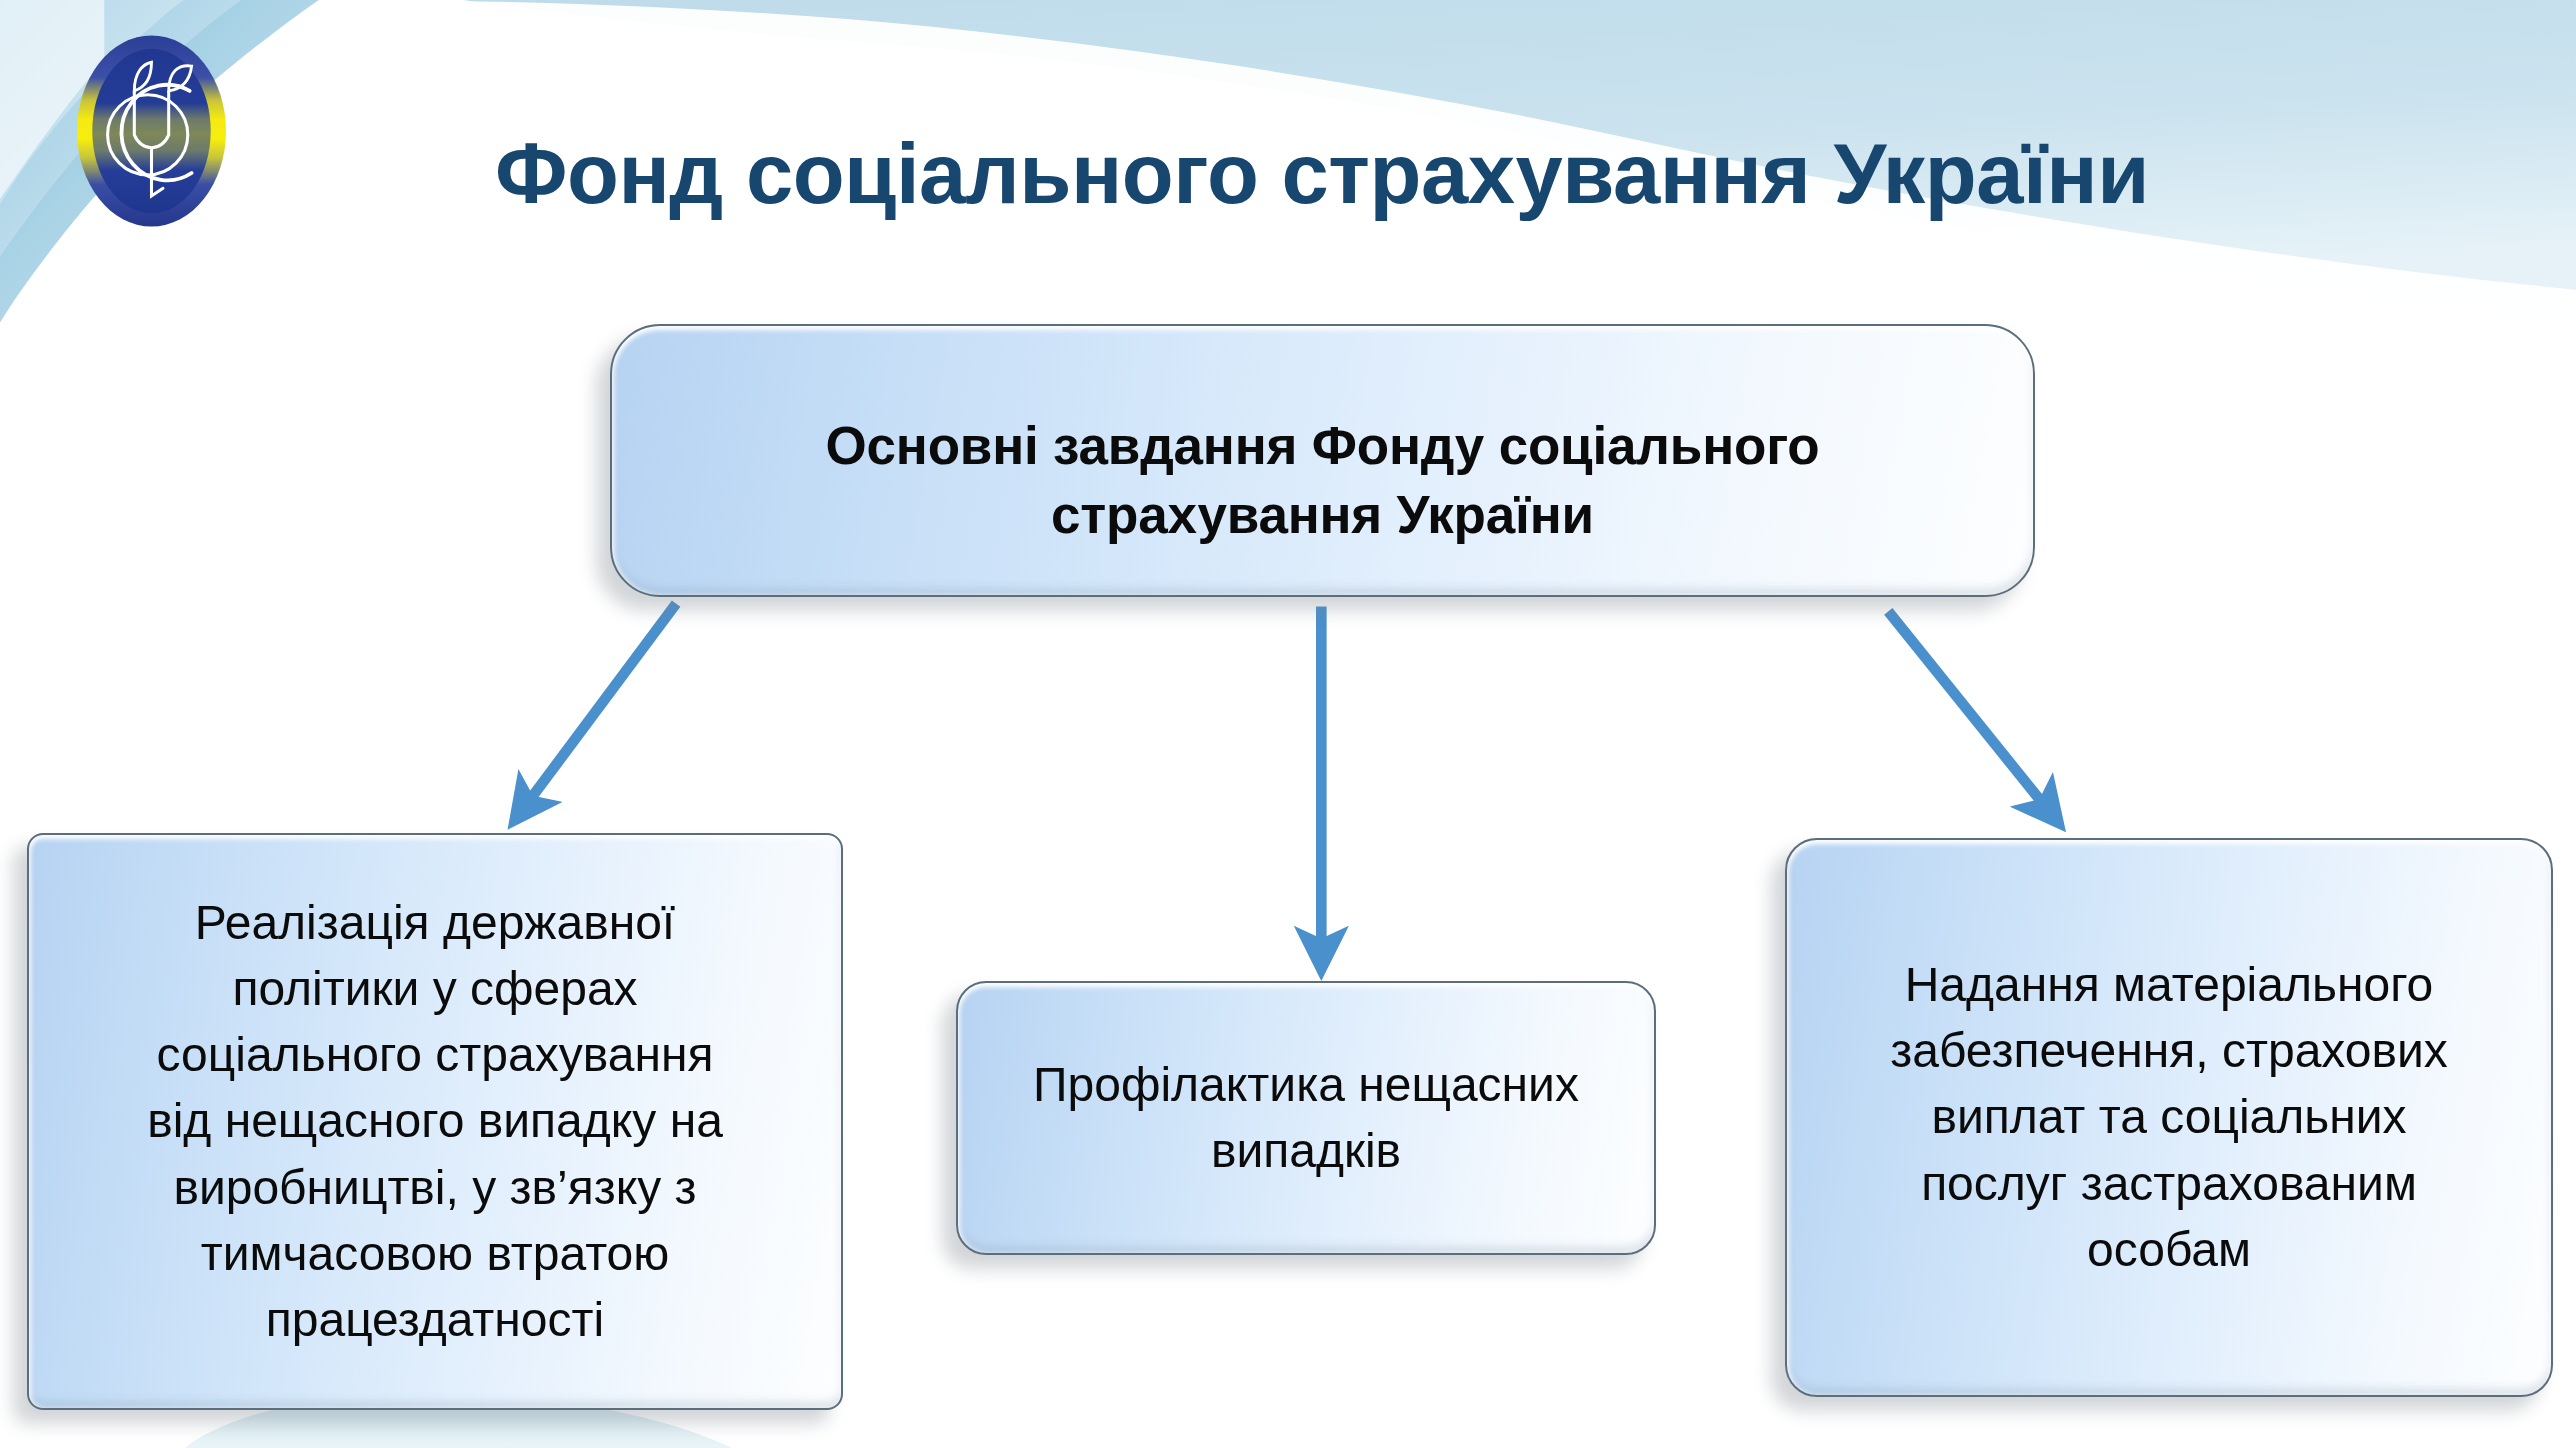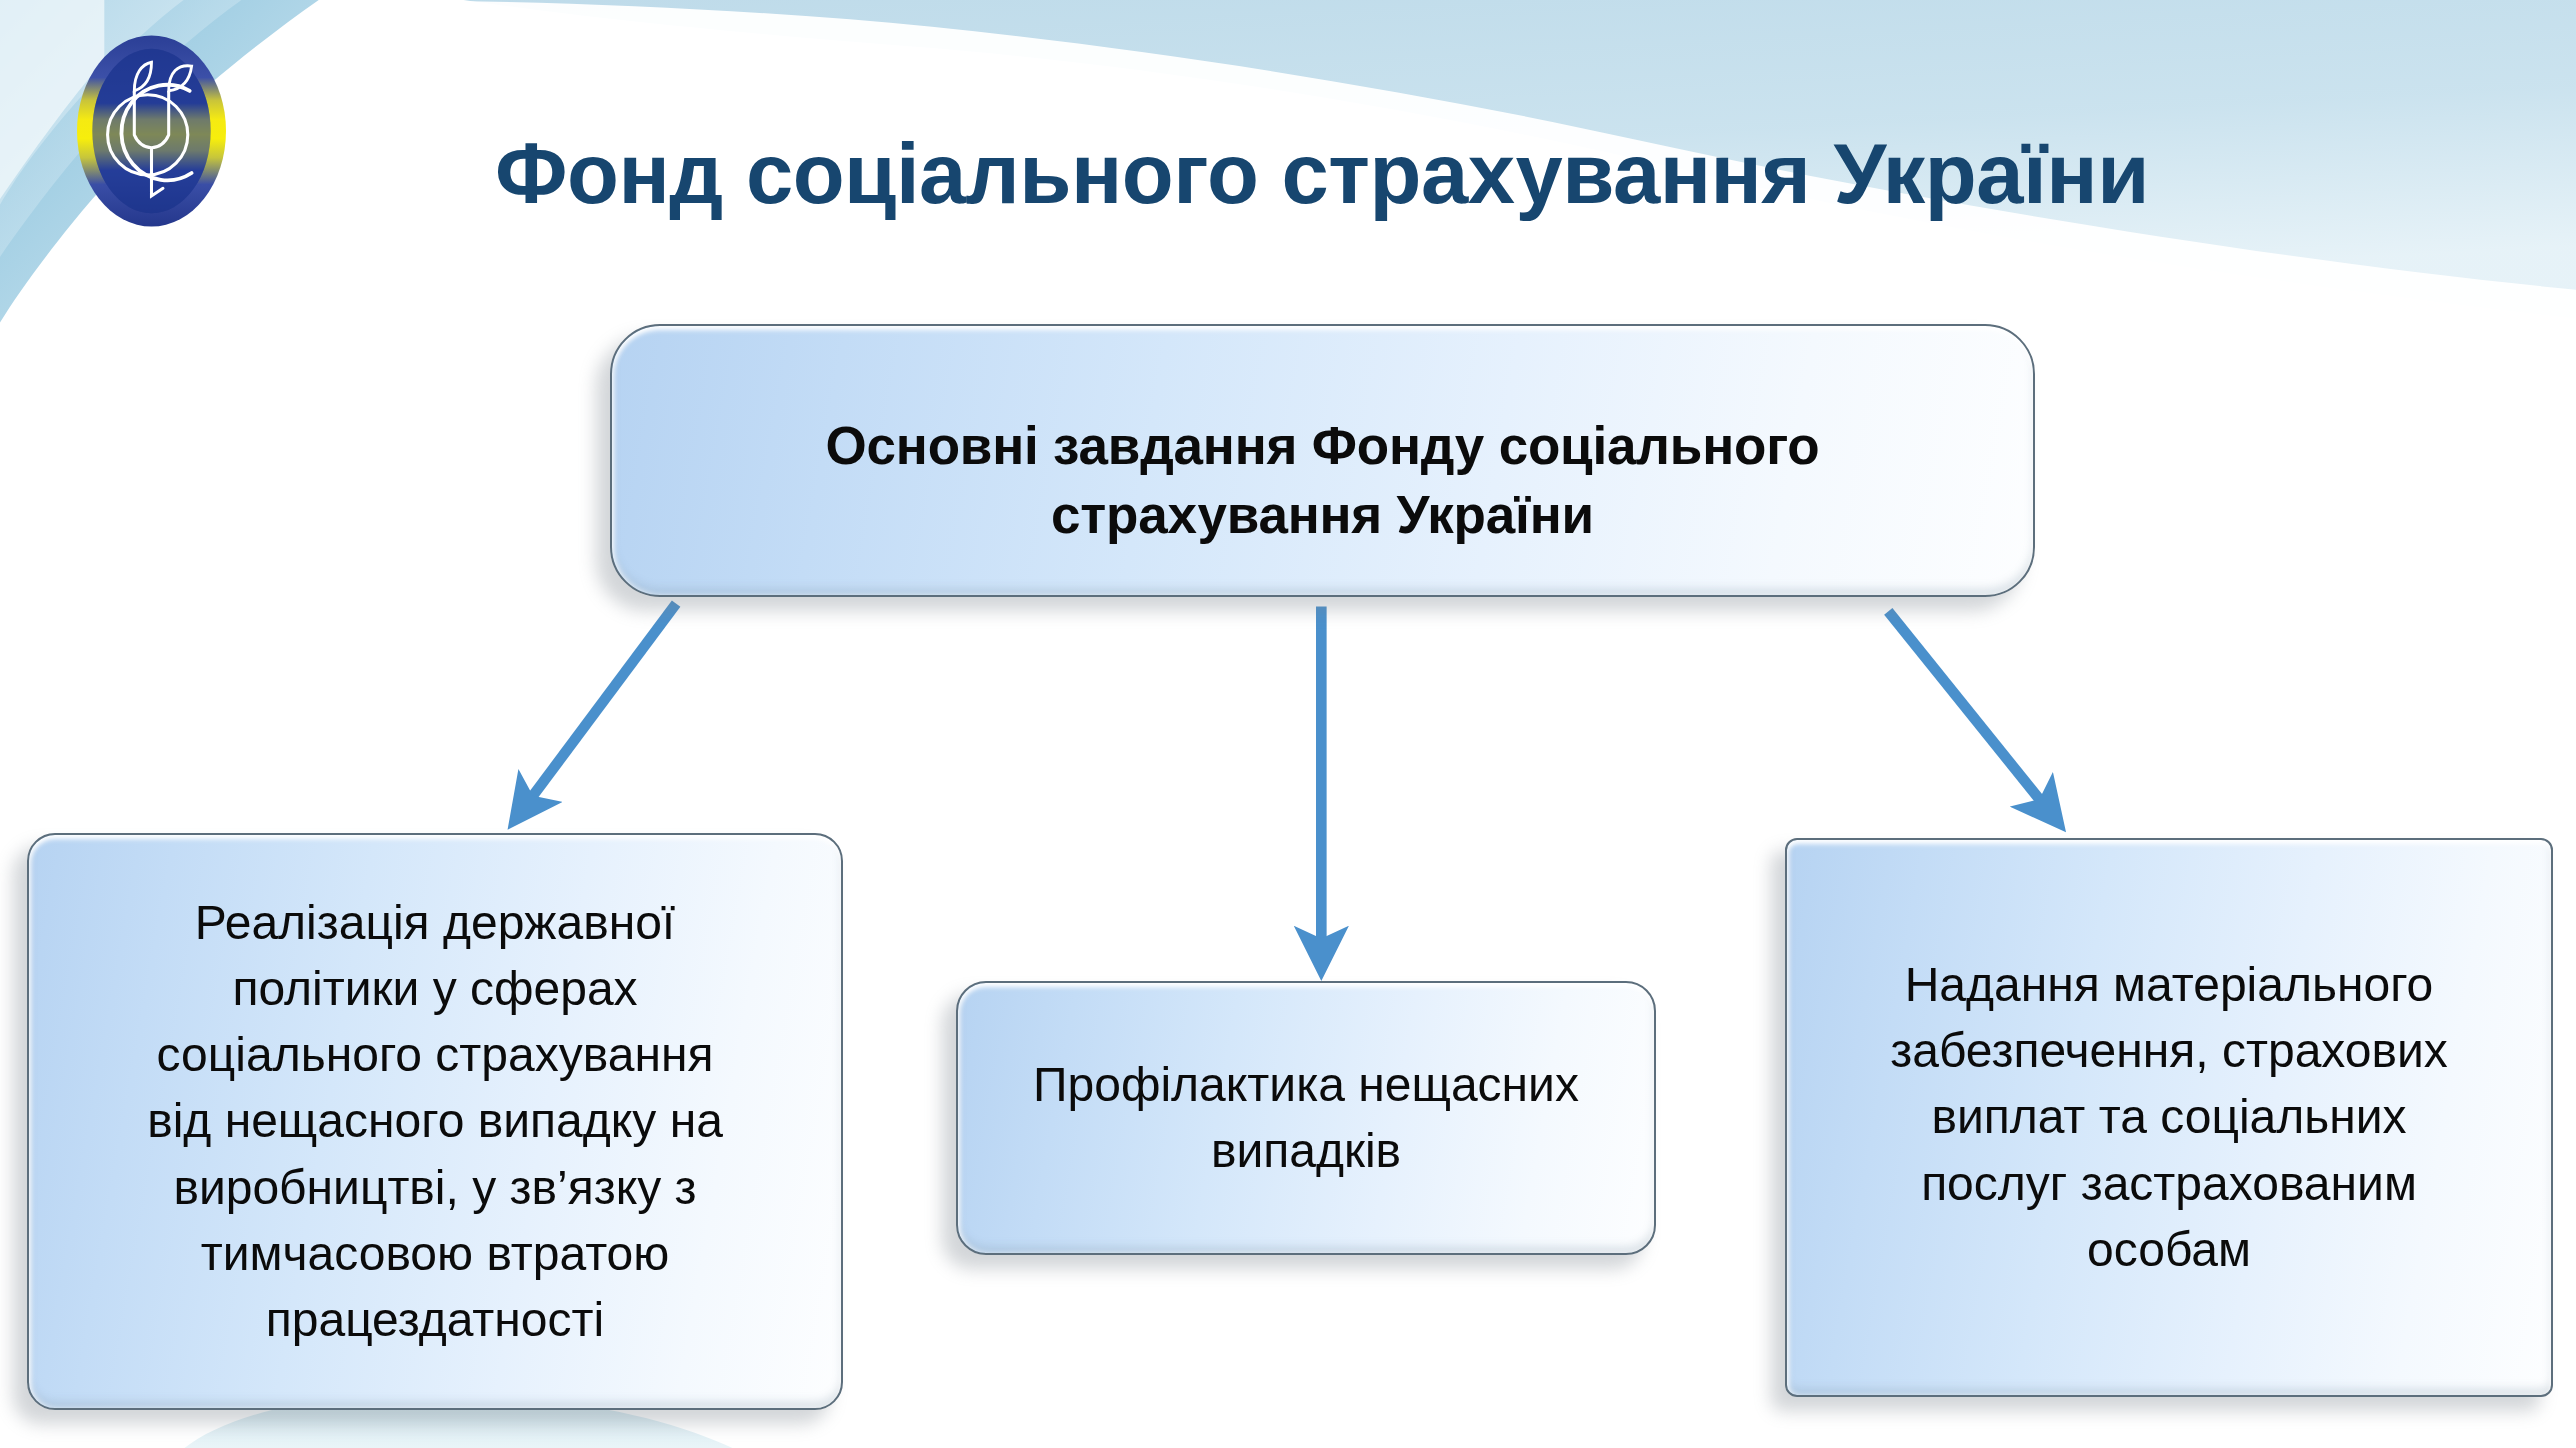--- a/index.html
+++ b/index.html
@@ -111,21 +111,21 @@
     letter-spacing: -0.2px;
     margin-top: 40px;
   }
 
   
   #node-left {
     left: 27px;
     top: 833px;
     width: 816px;
     height: 577px;
-    border-radius: 28px;
+    border-radius: 16px;
   }
   #node-left .node-text {
     font-size: 48px;
     font-weight: normal;
     line-height: 1.38;
     padding: 0 44px;
   }
 
   
   #node-center {
@@ -140,21 +140,21 @@
     font-weight: normal;
     line-height: 1.38;
   }
 
   
   #node-right {
     left: 1785px;
     top: 838px;
     width: 768px;
     height: 559px;
-    border-radius: 12px;
+    border-radius: 32px;
   }
   #node-right .node-text {
     font-size: 48px;
     font-weight: normal;
     line-height: 1.38;
     padding: 0 39px;
   }
 </style>
 </head>
 <body>

